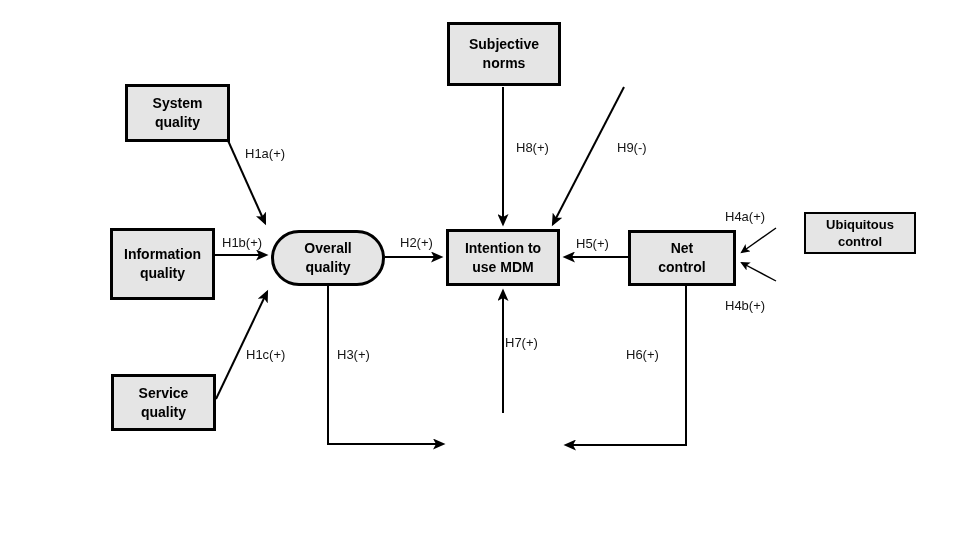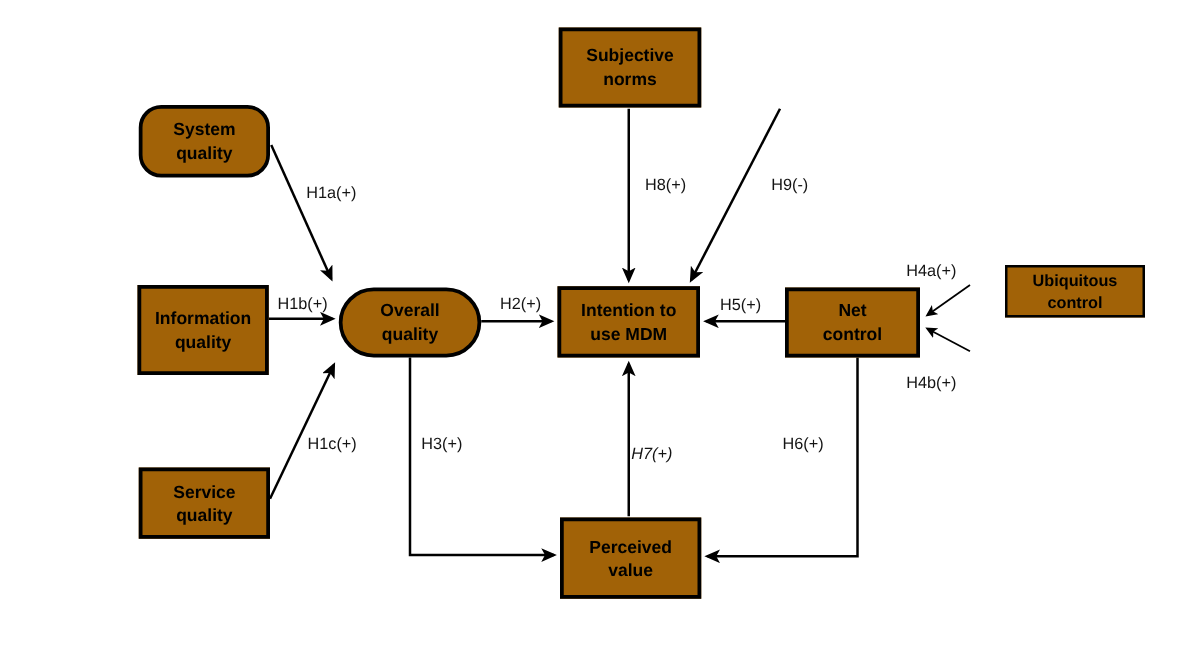--- a/index.html
+++ b/index.html
@@ -21,21 +21,21 @@
     stroke-width: 2;
     fill: none;
   }
   .edges .thin {
     stroke-width: 1.4;
   }
   .node {
     position: absolute;
     box-sizing: border-box;
     border: 3px solid #000000;
-    background: #a16207;
+    background: #e5e5e5;
     display: flex;
     align-items: center;
     justify-content: center;
     text-align: center;
     font-weight: 700;
     font-size: 14px;
     line-height: 19px;
     color: #000000;
     white-space: pre-line;
   }
@@ -75,21 +75,21 @@
     <polyline points="328,286 328,444 443,444" marker-end="url(#arw)"></polyline>
     <line x1="503" y1="87" x2="503" y2="224" marker-end="url(#arw)"></line>
     <line x1="624" y1="87" x2="553" y2="224" marker-end="url(#arw)"></line>
     <line x1="628" y1="257" x2="565" y2="257" marker-end="url(#arw)"></line>
     <polyline points="686,286 686,445 566,445" marker-end="url(#arw)"></polyline>
     <line x1="503" y1="413" x2="503" y2="291" marker-end="url(#arw)"></line>
     <line class="thin" x1="776" y1="228" x2="742" y2="252" marker-end="url(#arw-sm)"></line>
     <line class="thin" x1="776" y1="281" x2="742" y2="263" marker-end="url(#arw-sm)"></line>
   </svg>
 
-  <div class="node" style="left:111px; top:84px;  width:105px; height:58px;border-radius:18px;">System
+  <div class="node" style="left:125px; top:84px;  width:105px; height:58px;">System
 quality</div>
 
   <div class="node" style="left:110px; top:228px; width:105px; height:72px;">Information
 quality</div>
 
   <div class="node" style="left:111px; top:374px; width:105px; height:57px;">Service
 quality</div>
 
   <div class="node" style="left:271px; top:230px; width:114px; height:56px;border-radius:28px;">Overall
 quality</div>
@@ -101,29 +101,27 @@
   <div class="node" style="left:446px; top:229px; width:114px; height:57px;">Intention to
 use MDM</div>
 
   <div class="node" style="left:628px; top:230px; width:108px; height:56px;">Net
 control</div>
 
   <div class="node small" style="left:776px; top:212px; width:112px; height:42px;">Ubiquitous
 control</div>
 
 
-  <div class="node" style="left:448px; top:414px; width:113px; height:65px;">Perceived
-value</div>
 
   <div class="hlabel" style="left:245px; top:146px;">H1a(+)</div>
   <div class="hlabel" style="left:222px; top:235px;">H1b(+)</div>
   <div class="hlabel" style="left:246px; top:347px;">H1c(+)</div>
   <div class="hlabel" style="left:400px; top:235px;">H2(+)</div>
   <div class="hlabel" style="left:337px; top:347px;">H3(+)</div>
   <div class="hlabel" style="left:725px; top:209px;">H4a(+)</div>
   <div class="hlabel" style="left:725px; top:298px;text-align:right;">H4b(+)</div>
   <div class="hlabel" style="left:576px; top:236px;">H5(+)</div>
   <div class="hlabel" style="left:626px; top:347px;">H6(+)</div>
-  <div class="hlabel" style="left:505px; top:355px;font-style:italic;">H7(+)</div>
+  <div class="hlabel" style="left:505px; top:335px;">H7(+)</div>
   <div class="hlabel" style="left:516px; top:140px;">H8(+)</div>
   <div class="hlabel" style="left:617px; top:140px;">H9(-)</div>
 
 </div>
 
 </body></html>

